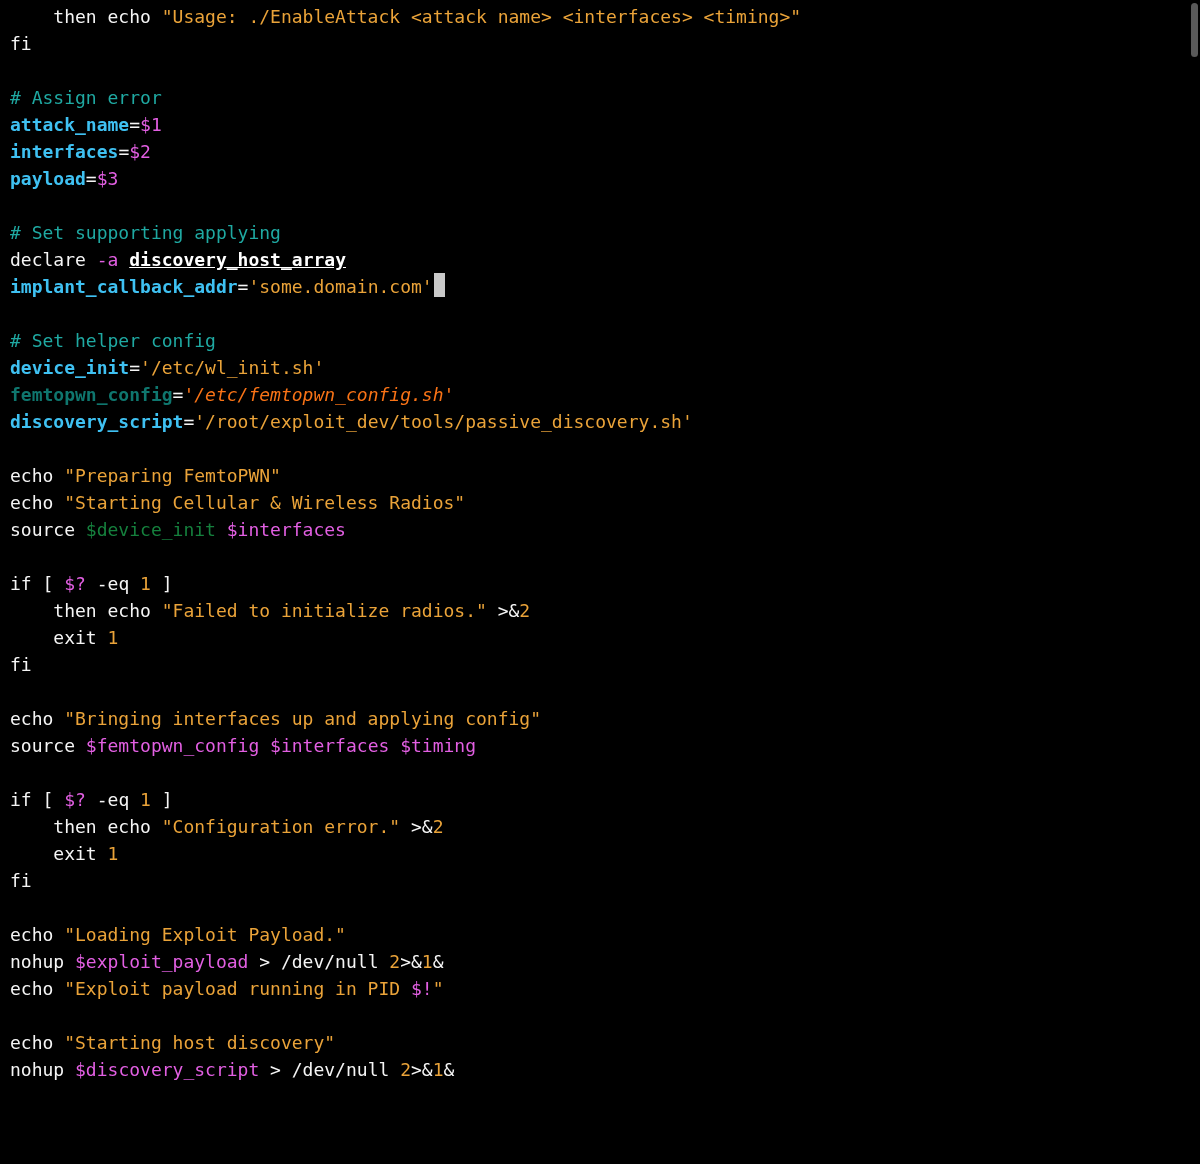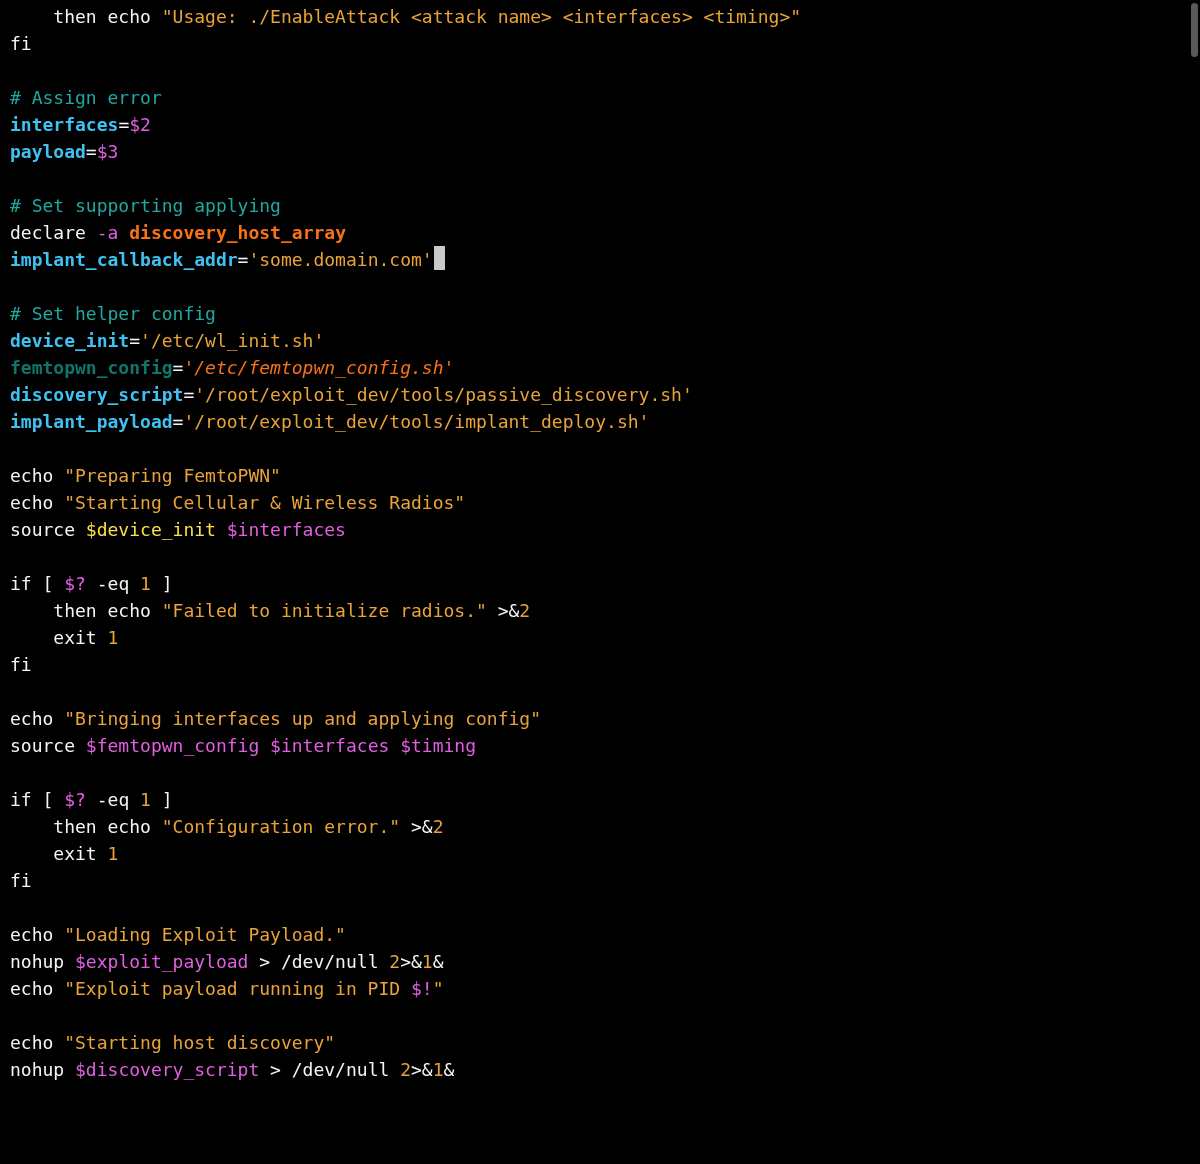--- a/index.html
+++ b/index.html
@@ -60,36 +60,36 @@
 </style>
 </head>
 <body>
 
 <div class="terminal" style="background: rgb(0, 0, 0); color: rgb(245, 245, 245);">
   <div class="code">
       <div class="line"><span class="seg seg-plain" style="color: rgb(245, 245, 245);">    then echo </span><span class="seg seg-string" style="color: rgb(234, 163, 57);">"Usage: ./EnableAttack &lt;attack name&gt; &lt;interfaces&gt; &lt;timing&gt;"</span></div>
       <div class="line"><span class="seg seg-plain" style="color: rgb(245, 245, 245);">fi</span></div>
       <div class="line"></div>
       <div class="line"><span class="seg seg-comment" style="color: rgb(31, 169, 162);"># Assign error</span></div>
+      <div class="line"><span class="seg seg-ident" style="color: rgb(63, 193, 242);">attack_name</span><span class="seg seg-plain" style="color: rgb(245, 245, 245);">=</span><span class="seg seg-var" style="color: rgb(226, 95, 226);">$1</span></div>
       <div class="line"><span class="seg seg-ident" style="color: rgb(63, 193, 242);">interfaces</span><span class="seg seg-plain" style="color: rgb(245, 245, 245);">=</span><span class="seg seg-var" style="color: rgb(226, 95, 226);">$2</span></div>
       <div class="line"><span class="seg seg-ident" style="color: rgb(63, 193, 242);">payload</span><span class="seg seg-plain" style="color: rgb(245, 245, 245);">=</span><span class="seg seg-var" style="color: rgb(226, 95, 226);">$3</span></div>
       <div class="line"></div>
       <div class="line"><span class="seg seg-comment" style="color: rgb(31, 169, 162);"># Set supporting applying</span></div>
-      <div class="line"><span class="seg seg-plain" style="color: rgb(245, 245, 245);">declare </span><span class="seg seg-var" style="color: rgb(226, 95, 226);">-a</span><span class="seg seg-plain" style="color: rgb(245, 245, 245);"> </span><span class="seg seg-ident" style="color: #f97316;">discovery_host_array</span></div>
+      <div class="line"><span class="seg seg-plain" style="color: rgb(245, 245, 245);">declare </span><span class="seg seg-var" style="color: rgb(226, 95, 226);">-a</span><span class="seg seg-plain" style="color: rgb(245, 245, 245);"> </span><span class="seg seg-ident" style="color: #ffffff; text-decoration: underline;">discovery_host_array</span></div>
       <div class="line"><span class="seg seg-ident" style="color: rgb(63, 193, 242);">implant_callback_addr</span><span class="seg seg-plain" style="color: rgb(245, 245, 245);">=</span><span class="seg seg-string" style="color: rgb(234, 163, 57);">'some.domain.com'</span><span class="cursor" style="background: rgb(201, 201, 201);"></span></div>
       <div class="line"></div>
       <div class="line"><span class="seg seg-comment" style="color: rgb(31, 169, 162);"># Set helper config</span></div>
       <div class="line"><span class="seg seg-ident" style="color: rgb(63, 193, 242);">device_init</span><span class="seg seg-plain" style="color: rgb(245, 245, 245);">=</span><span class="seg seg-string" style="color: rgb(234, 163, 57);">'/etc/wl_init.sh'</span></div>
       <div class="line"><span class="seg seg-ident" style="color: #0f766e;">femtopwn_config</span><span class="seg seg-plain" style="color: rgb(245, 245, 245);">=</span><span class="seg seg-string" style="color: #f97316; font-style: italic;">'/etc/femtopwn_config.sh'</span></div>
       <div class="line"><span class="seg seg-ident" style="color: rgb(63, 193, 242);">discovery_script</span><span class="seg seg-plain" style="color: rgb(245, 245, 245);">=</span><span class="seg seg-string" style="color: rgb(234, 163, 57);">'/root/exploit_dev/tools/passive_discovery.sh'</span></div>
-      <div class="line"><span class="seg seg-ident" style="color: rgb(63, 193, 242);">implant_payload</span><span class="seg seg-plain" style="color: rgb(245, 245, 245);">=</span><span class="seg seg-string" style="color: rgb(234, 163, 57);">'/root/exploit_dev/tools/implant_deploy.sh'</span></div>
       <div class="line"></div>
       <div class="line"><span class="seg seg-plain" style="color: rgb(245, 245, 245);">echo </span><span class="seg seg-string" style="color: rgb(234, 163, 57);">"Preparing FemtoPWN"</span></div>
       <div class="line"><span class="seg seg-plain" style="color: rgb(245, 245, 245);">echo </span><span class="seg seg-string" style="color: rgb(234, 163, 57);">"Starting Cellular &amp; Wireless Radios"</span></div>
-      <div class="line"><span class="seg seg-plain" style="color: rgb(245, 245, 245);">source </span><span class="seg seg-var" style="color: #fde047;">$device_init</span><span class="seg seg-plain" style="color: rgb(245, 245, 245);"> </span><span class="seg seg-var" style="color: rgb(226, 95, 226);">$interfaces</span></div>
+      <div class="line"><span class="seg seg-plain" style="color: rgb(245, 245, 245);">source </span><span class="seg seg-var" style="color: #15803d;">$device_init</span><span class="seg seg-plain" style="color: rgb(245, 245, 245);"> </span><span class="seg seg-var" style="color: rgb(226, 95, 226);">$interfaces</span></div>
       <div class="line"></div>
       <div class="line"><span class="seg seg-plain" style="color: rgb(245, 245, 245);">if [ </span><span class="seg seg-var" style="color: rgb(226, 95, 226);">$?</span><span class="seg seg-plain" style="color: rgb(245, 245, 245);"> -eq </span><span class="seg seg-number" style="color: rgb(234, 163, 57);">1</span><span class="seg seg-plain" style="color: rgb(245, 245, 245);"> ]</span></div>
       <div class="line"><span class="seg seg-plain" style="color: rgb(245, 245, 245);">    then echo </span><span class="seg seg-string" style="color: rgb(234, 163, 57);">"Failed to initialize radios."</span><span class="seg seg-plain" style="color: rgb(245, 245, 245);"> &gt;&amp;</span><span class="seg seg-number" style="color: rgb(234, 163, 57);">2</span></div>
       <div class="line"><span class="seg seg-plain" style="color: rgb(245, 245, 245);">    exit </span><span class="seg seg-number" style="color: rgb(234, 163, 57);">1</span></div>
       <div class="line"><span class="seg seg-plain" style="color: rgb(245, 245, 245);">fi</span></div>
       <div class="line"></div>
       <div class="line"><span class="seg seg-plain" style="color: rgb(245, 245, 245);">echo </span><span class="seg seg-string" style="color: rgb(234, 163, 57);">"Bringing interfaces up and applying config"</span></div>
       <div class="line"><span class="seg seg-plain" style="color: rgb(245, 245, 245);">source </span><span class="seg seg-var" style="color: rgb(226, 95, 226);">$femtopwn_config</span><span class="seg seg-plain" style="color: rgb(245, 245, 245);"> </span><span class="seg seg-var" style="color: rgb(226, 95, 226);">$interfaces</span><span class="seg seg-plain" style="color: rgb(245, 245, 245);"> </span><span class="seg seg-var" style="color: rgb(226, 95, 226);">$timing</span></div>
       <div class="line"></div>
       <div class="line"><span class="seg seg-plain" style="color: rgb(245, 245, 245);">if [ </span><span class="seg seg-var" style="color: rgb(226, 95, 226);">$?</span><span class="seg seg-plain" style="color: rgb(245, 245, 245);"> -eq </span><span class="seg seg-number" style="color: rgb(234, 163, 57);">1</span><span class="seg seg-plain" style="color: rgb(245, 245, 245);"> ]</span></div>

